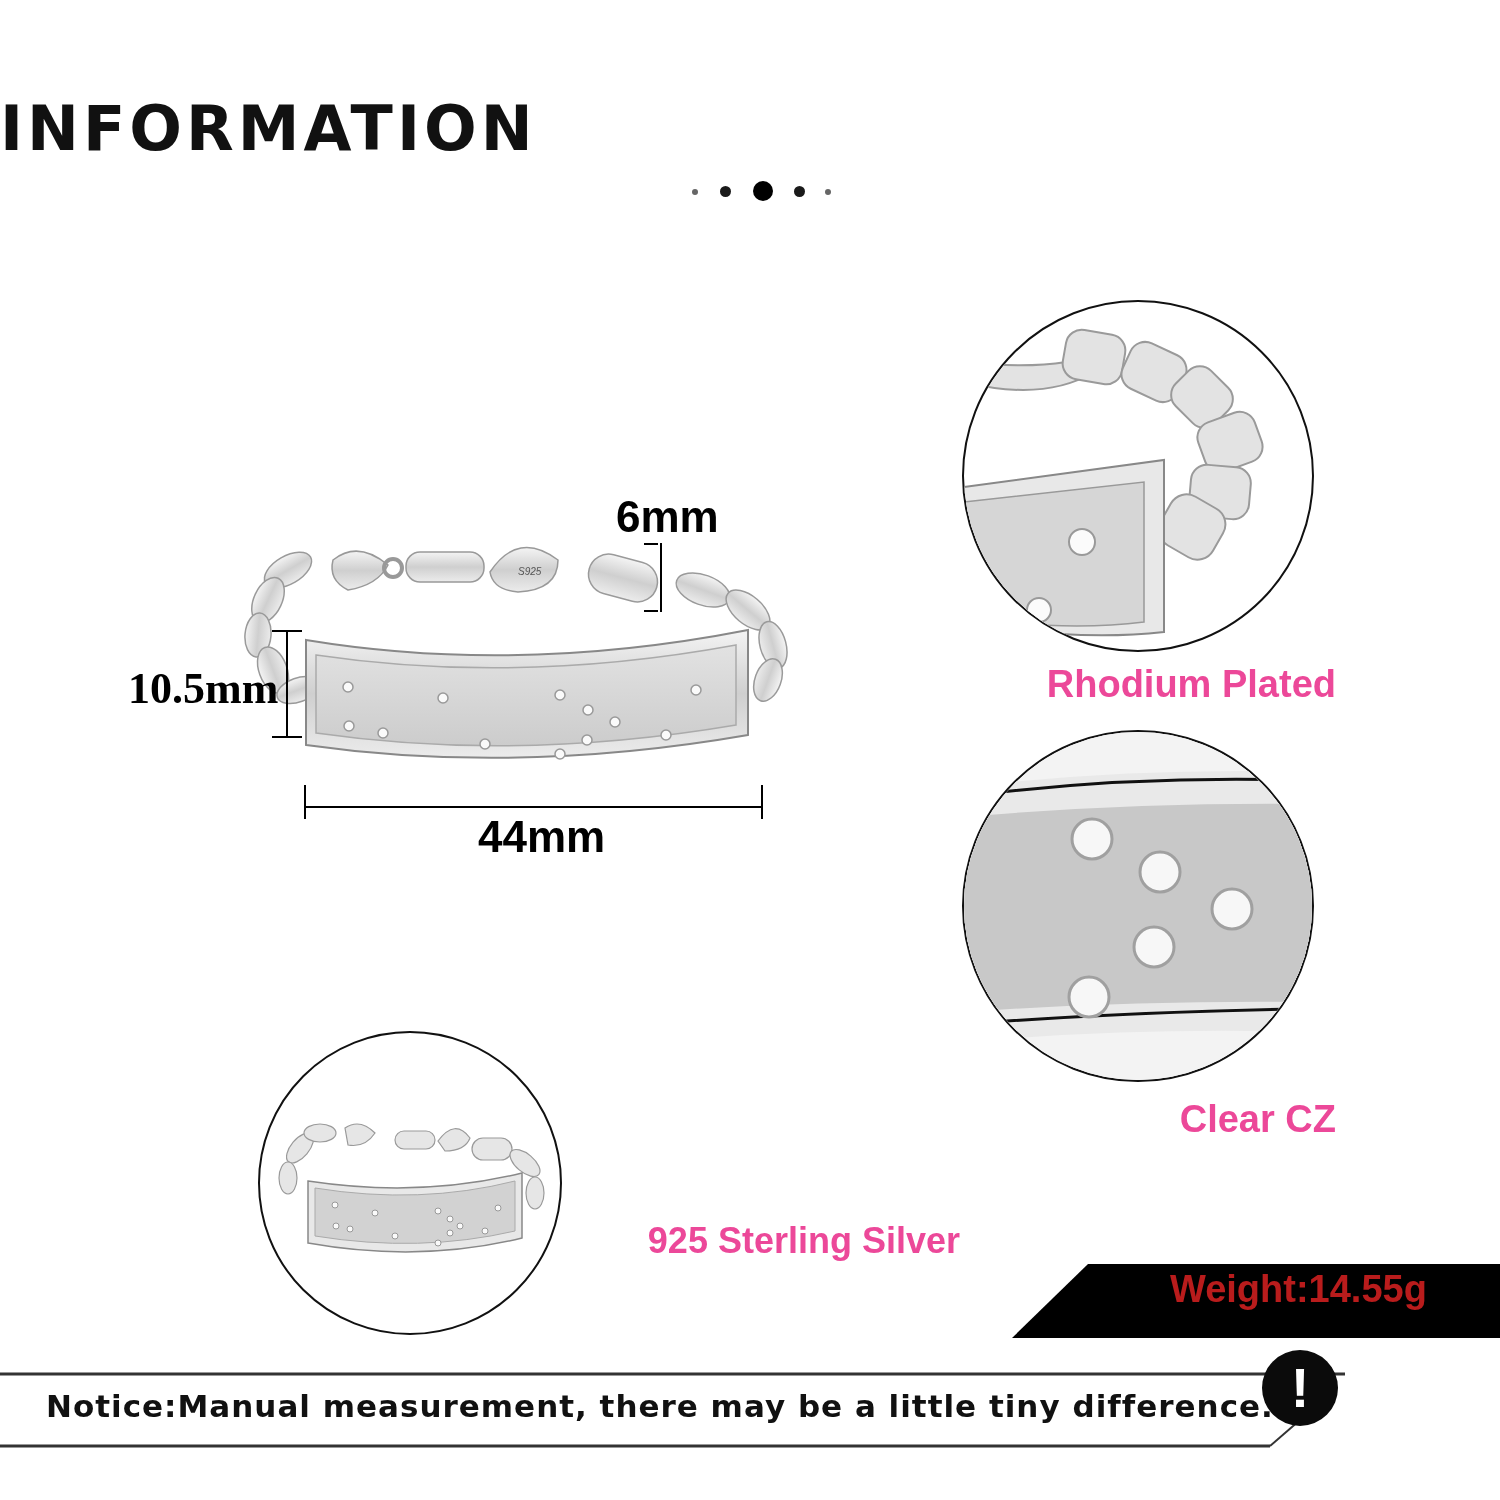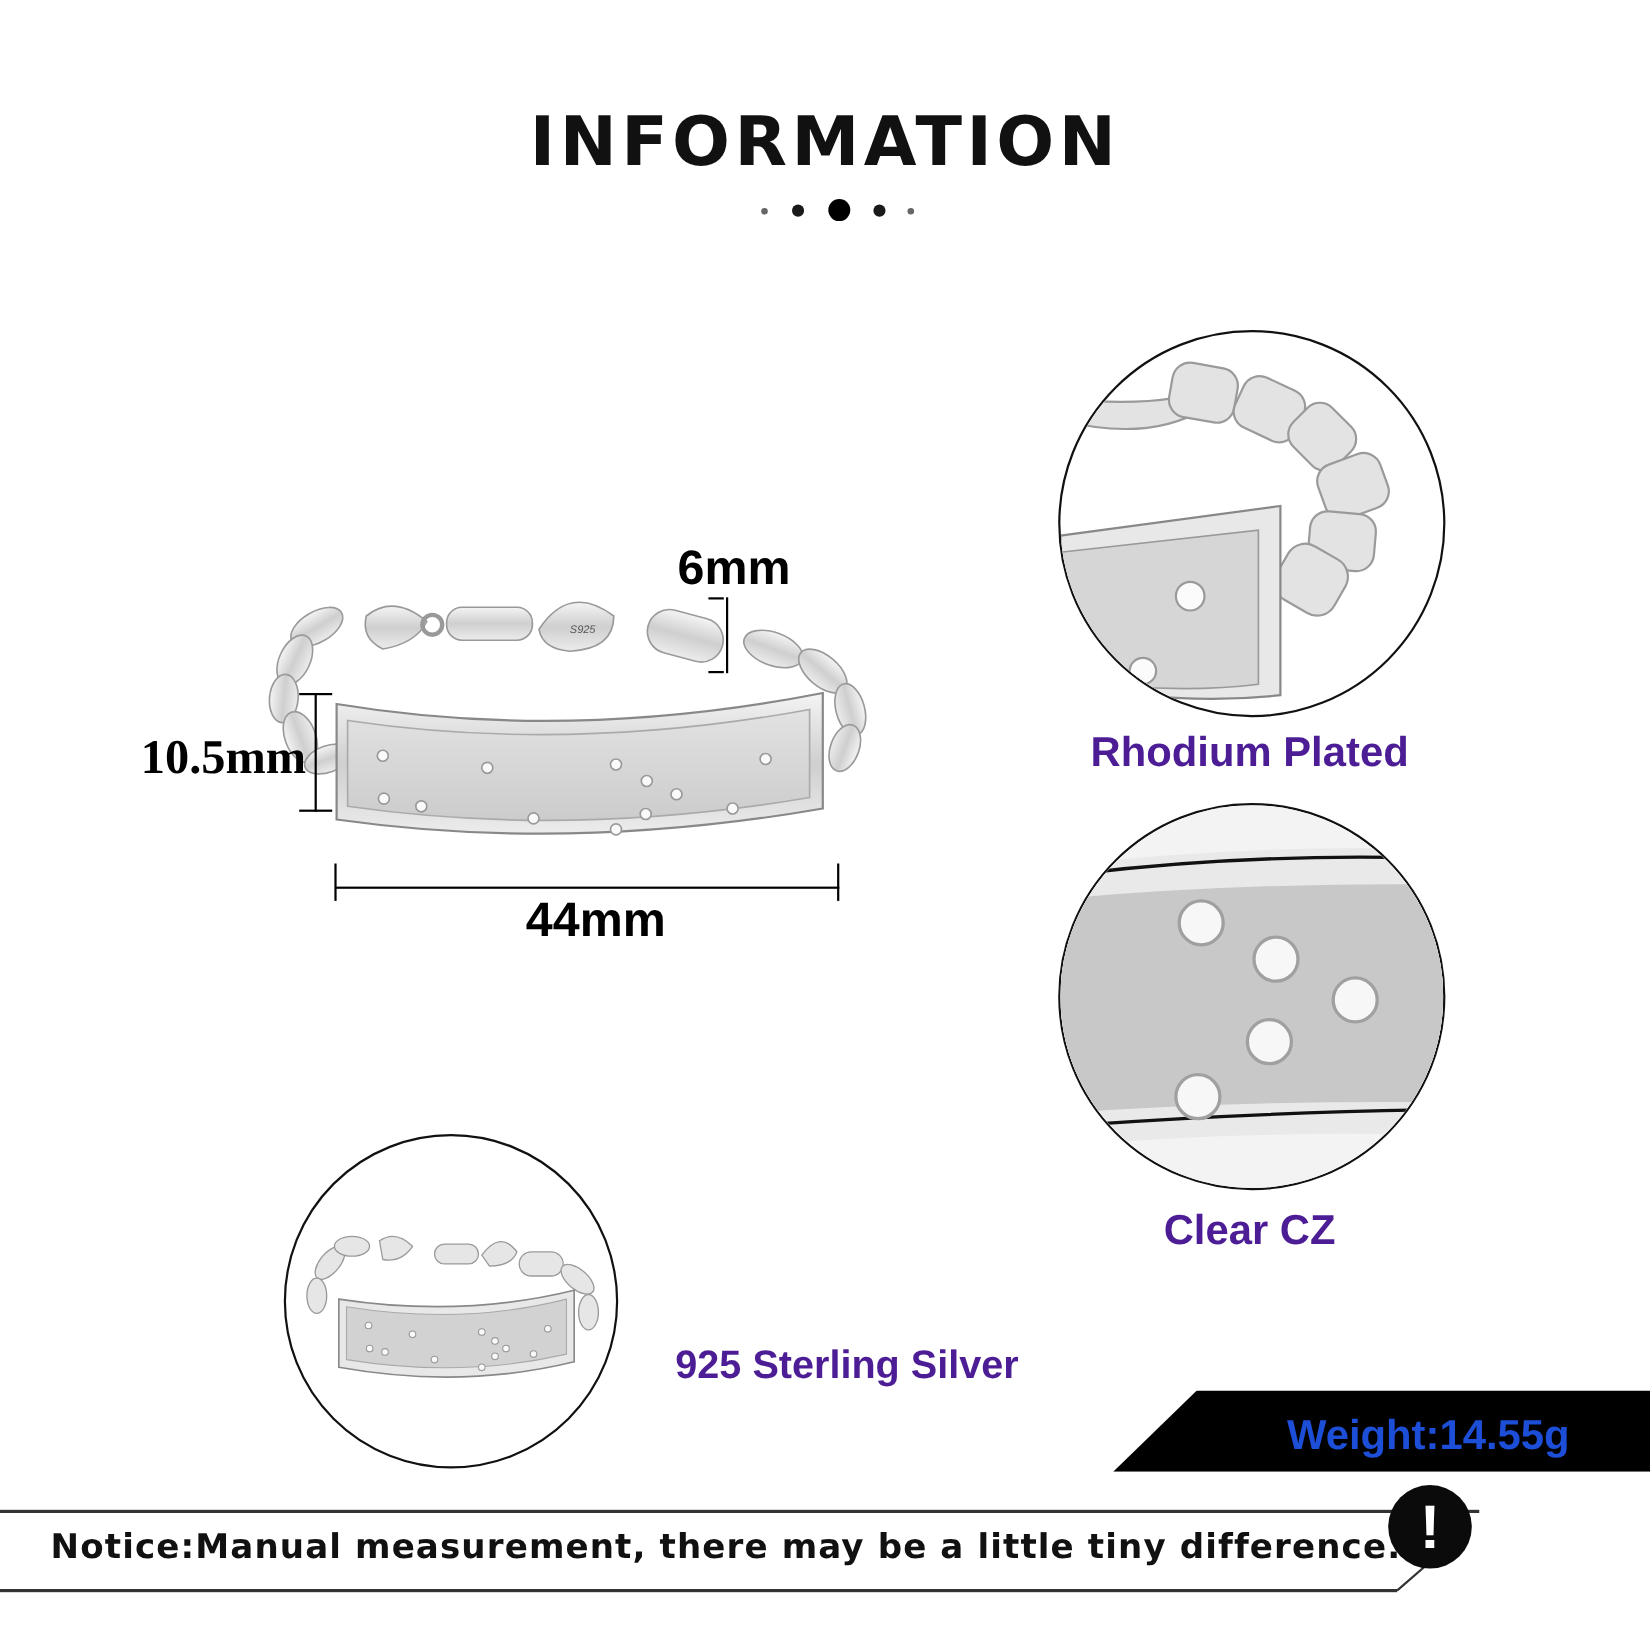--- a/index.html
+++ b/index.html
@@ -1,30 +1,30 @@
 <!DOCTYPE html>
 <html><head>
 <meta charset="utf-8">
 <style>
   html, body { margin: 0; padding: 0; background: #ffffff; }
   body { width: 1500px; height: 1500px; position: relative; overflow: hidden; font-family: "Liberation Sans", sans-serif; color: #000; }
   .abs { position: absolute; }
 
-  .title { left: 0; width: 1500px; top: 92px; text-align: center; font-family: "DejaVu Sans", sans-serif; font-weight: bold; font-size: 62px; letter-spacing: 4px; color: #111; }
+  .title { left: 0; width: 1500px; top: 92px; text-align: left; font-family: "DejaVu Sans", sans-serif; font-weight: bold; font-size: 62px; letter-spacing: 4px; color: #111; }
   .dots { left: 690px; top: 178px; width: 150px; height: 30px; }
   .dot { position: absolute; border-radius: 50%; background: #1a1a1a; }
 
   .dim-label { font-weight: bold; font-size: 44px; color: #000; }
   .dim-line { background: #000; }
 
   .circle { border: 2px solid #111; border-radius: 50%; overflow: hidden; background: #fff; }
-  .feature-label { font-weight: bold; font-size: 38px; color: #4c1d95; text-align: center; }
+  .feature-label { font-weight: bold; font-size: 38px; color: #ec4899; text-align: right; }
 
   .weight-banner { left: 1010px; top: 1264px; width: 490px; height: 74px; }
-  .weight-text { position: absolute; left: 160px; top: 20px; color: #1d4ed8; font-weight: bold; font-size: 38px; }
+  .weight-text { position: absolute; left: 160px; top: 4px; color: #b91c1c; font-weight: bold; font-size: 38px; }
 
   .notice-band { left: 0; top: 1372px; width: 1345px; height: 76px; }
   .notice-text { position: absolute; left: 46px; top: 16px; font-family: "DejaVu Sans", sans-serif; font-weight: bold; font-size: 31px; letter-spacing: 1px; color: #111; white-space: nowrap; }
   .alert-badge { left: 1262px; top: 1350px; width: 76px; height: 76px; border-radius: 50%; background: #0b0b0b; color: #fff; font-weight: bold; font-size: 56px; text-align: center; line-height: 76px; }
 </style>
 </head>
 <body>
 
 <div class="abs title">INFORMATION</div>
 <div class="abs dots">

